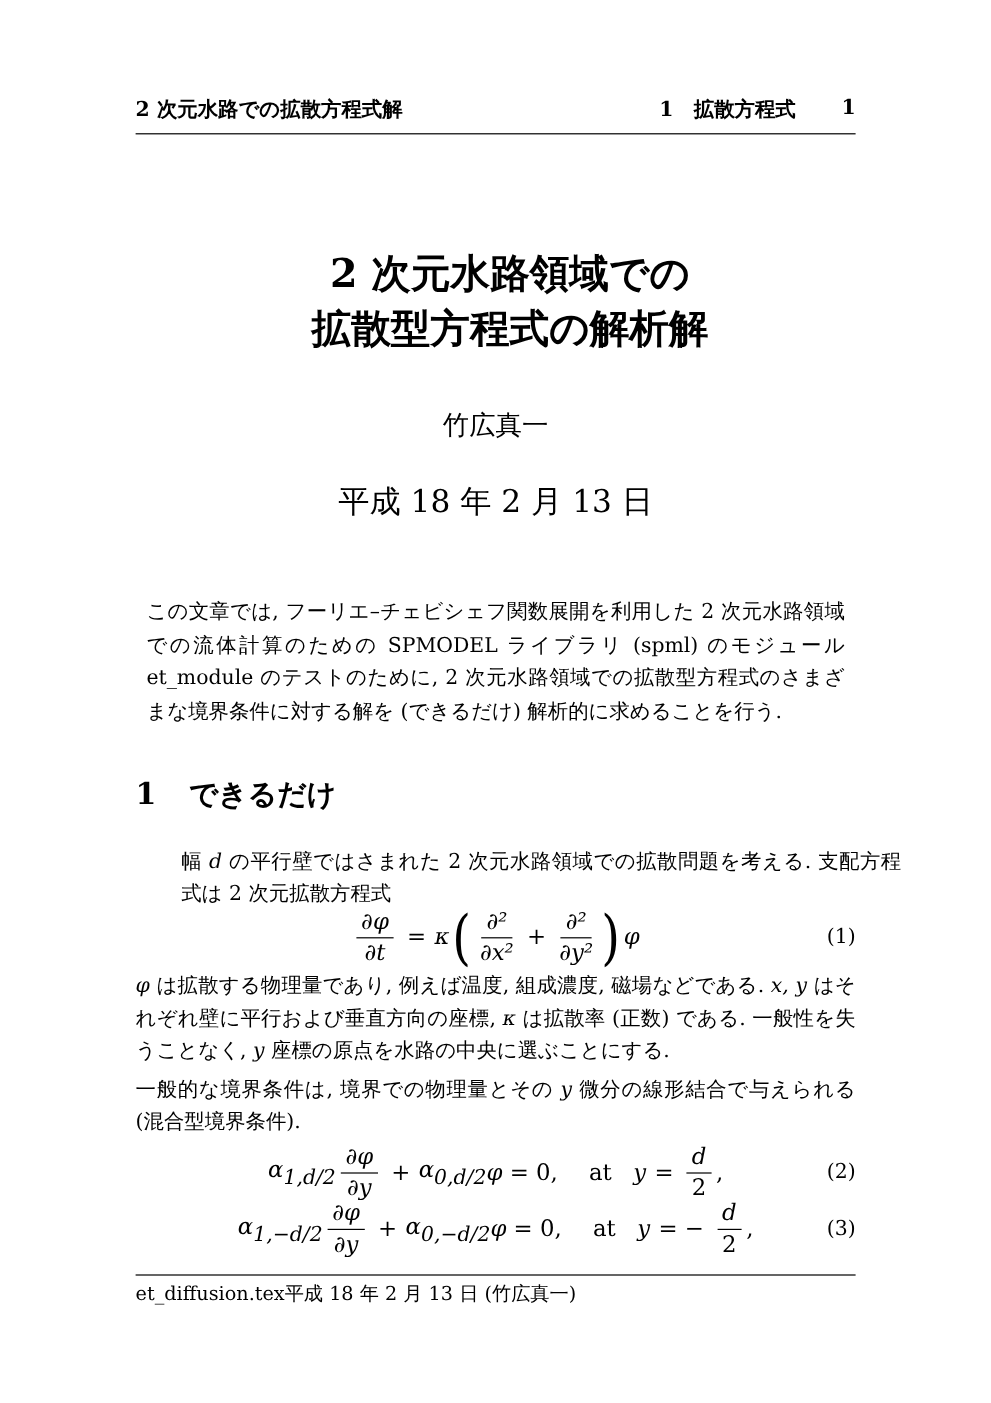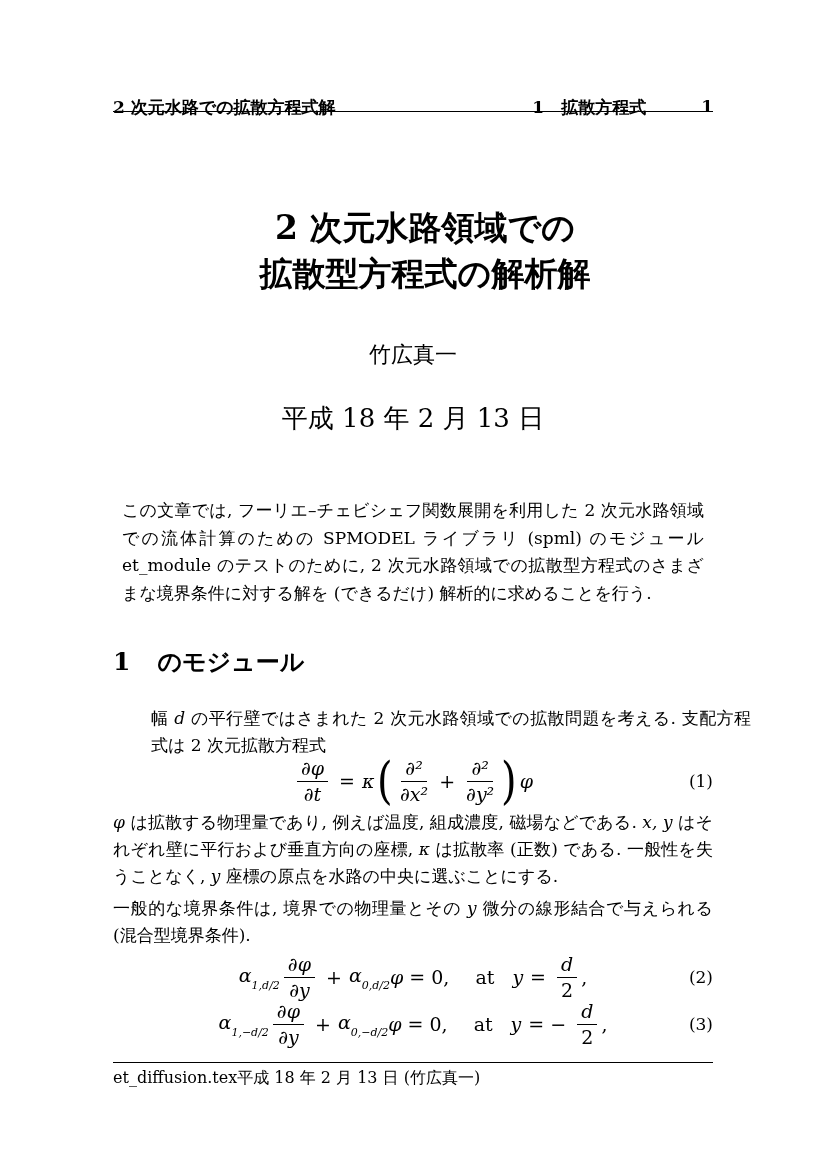--- a/index.html
+++ b/index.html
@@ -11,23 +11,23 @@
     color: #000000;
     font-family: "DejaVu Serif", serif;
     overflow: hidden;
   }
   .abs { position: absolute; }
 
   
   .header {
     left: 113px; top: 80px; width: 600px;
     display: flex; justify-content: space-between; align-items: baseline;
-    font-size: 17px; font-weight: bold; margin-top: 16px;
+    font-size: 17px; font-weight: bold;
   }
-  .header-right { display: inline-flex; gap: 17px; }
+  .header-right { display: inline-flex; }
   .header-right .pgnum { margin-left: 38px; }
   .rule { left: 113px; width: 600px; height: 1.4px; background: #000; }
   .rule-top { top: 111px; }
   .rule-bottom { top: 1062px; }
   .footer {
     left: 113px; top: 1068px; width: 600px;
     display: flex; justify-content: flex-start; align-items: baseline;
     font-size: 16px;
   }
 
@@ -76,21 +76,21 @@
     line-height: 1.2; margin: 0 4px; text-align: center;
   }
   .frac .num { border-bottom: 1.3px solid #000; padding: 0 4px 1px; }
   .frac .den { padding-top: 1px; }
   .op { margin: 0 7px; }
   .paren {
     font-size: 50px; line-height: 1; font-weight: normal;
     transform: scaleX(0.8); margin: 0 1px;
   }
   .sym sub {
-    font-size: 11px; font-style: italic; position: relative; top: 2px;
+    font-size: 17px; font-style: italic; position: relative; top: 2px;
   }
   .sp-l { margin-left: 6px; }
   .at-word { margin: 0 18px 0 26px; font-style: normal; }
   .eqtag { position: absolute; right: 0; top: 50%; transform: translateY(-50%); font-size: 17px; }
 </style>
 </head>
 <body>
 
 <div class="page">
 
@@ -107,21 +107,21 @@
     <div>2 次元水路領域での</div>
     <div>拡散型方程式の解析解</div>
   </div>
   <div class="abs author">竹広真一</div>
   <div class="abs date">平成 18 年 2 月 13 日</div>
 
   <div class="abs abstract">この文章では, フーリエ–チェビシェフ関数展開を利用した 2 次元水路領域での流体計算のための SPMODEL ライブラリ (spml) のモジュール et_module のテストのために, 2 次元水路領域での拡散型方程式のさまざまな境界条件に対する解を (できるだけ) 解析的に求めることを行う.</div>
 
   <div class="abs section-heading">
     <span class="sec-num">1</span>
-    <span class="sec-title">のモジュール</span>
+    <span class="sec-title">できるだけ</span>
   </div>
 
   <div class="abs para para1"><span>幅 </span><span class="m">d</span><span> の平行壁ではさまれた 2 次元水路領域での拡散問題を考える. 支配方程式は 2 次元拡散方程式</span></div>
 
   <div class="abs equation eq1">
     <span class="frac m">
       <span class="num">∂φ</span>
       <span class="den">∂t</span>
     </span>
     <span class="op">=</span>

